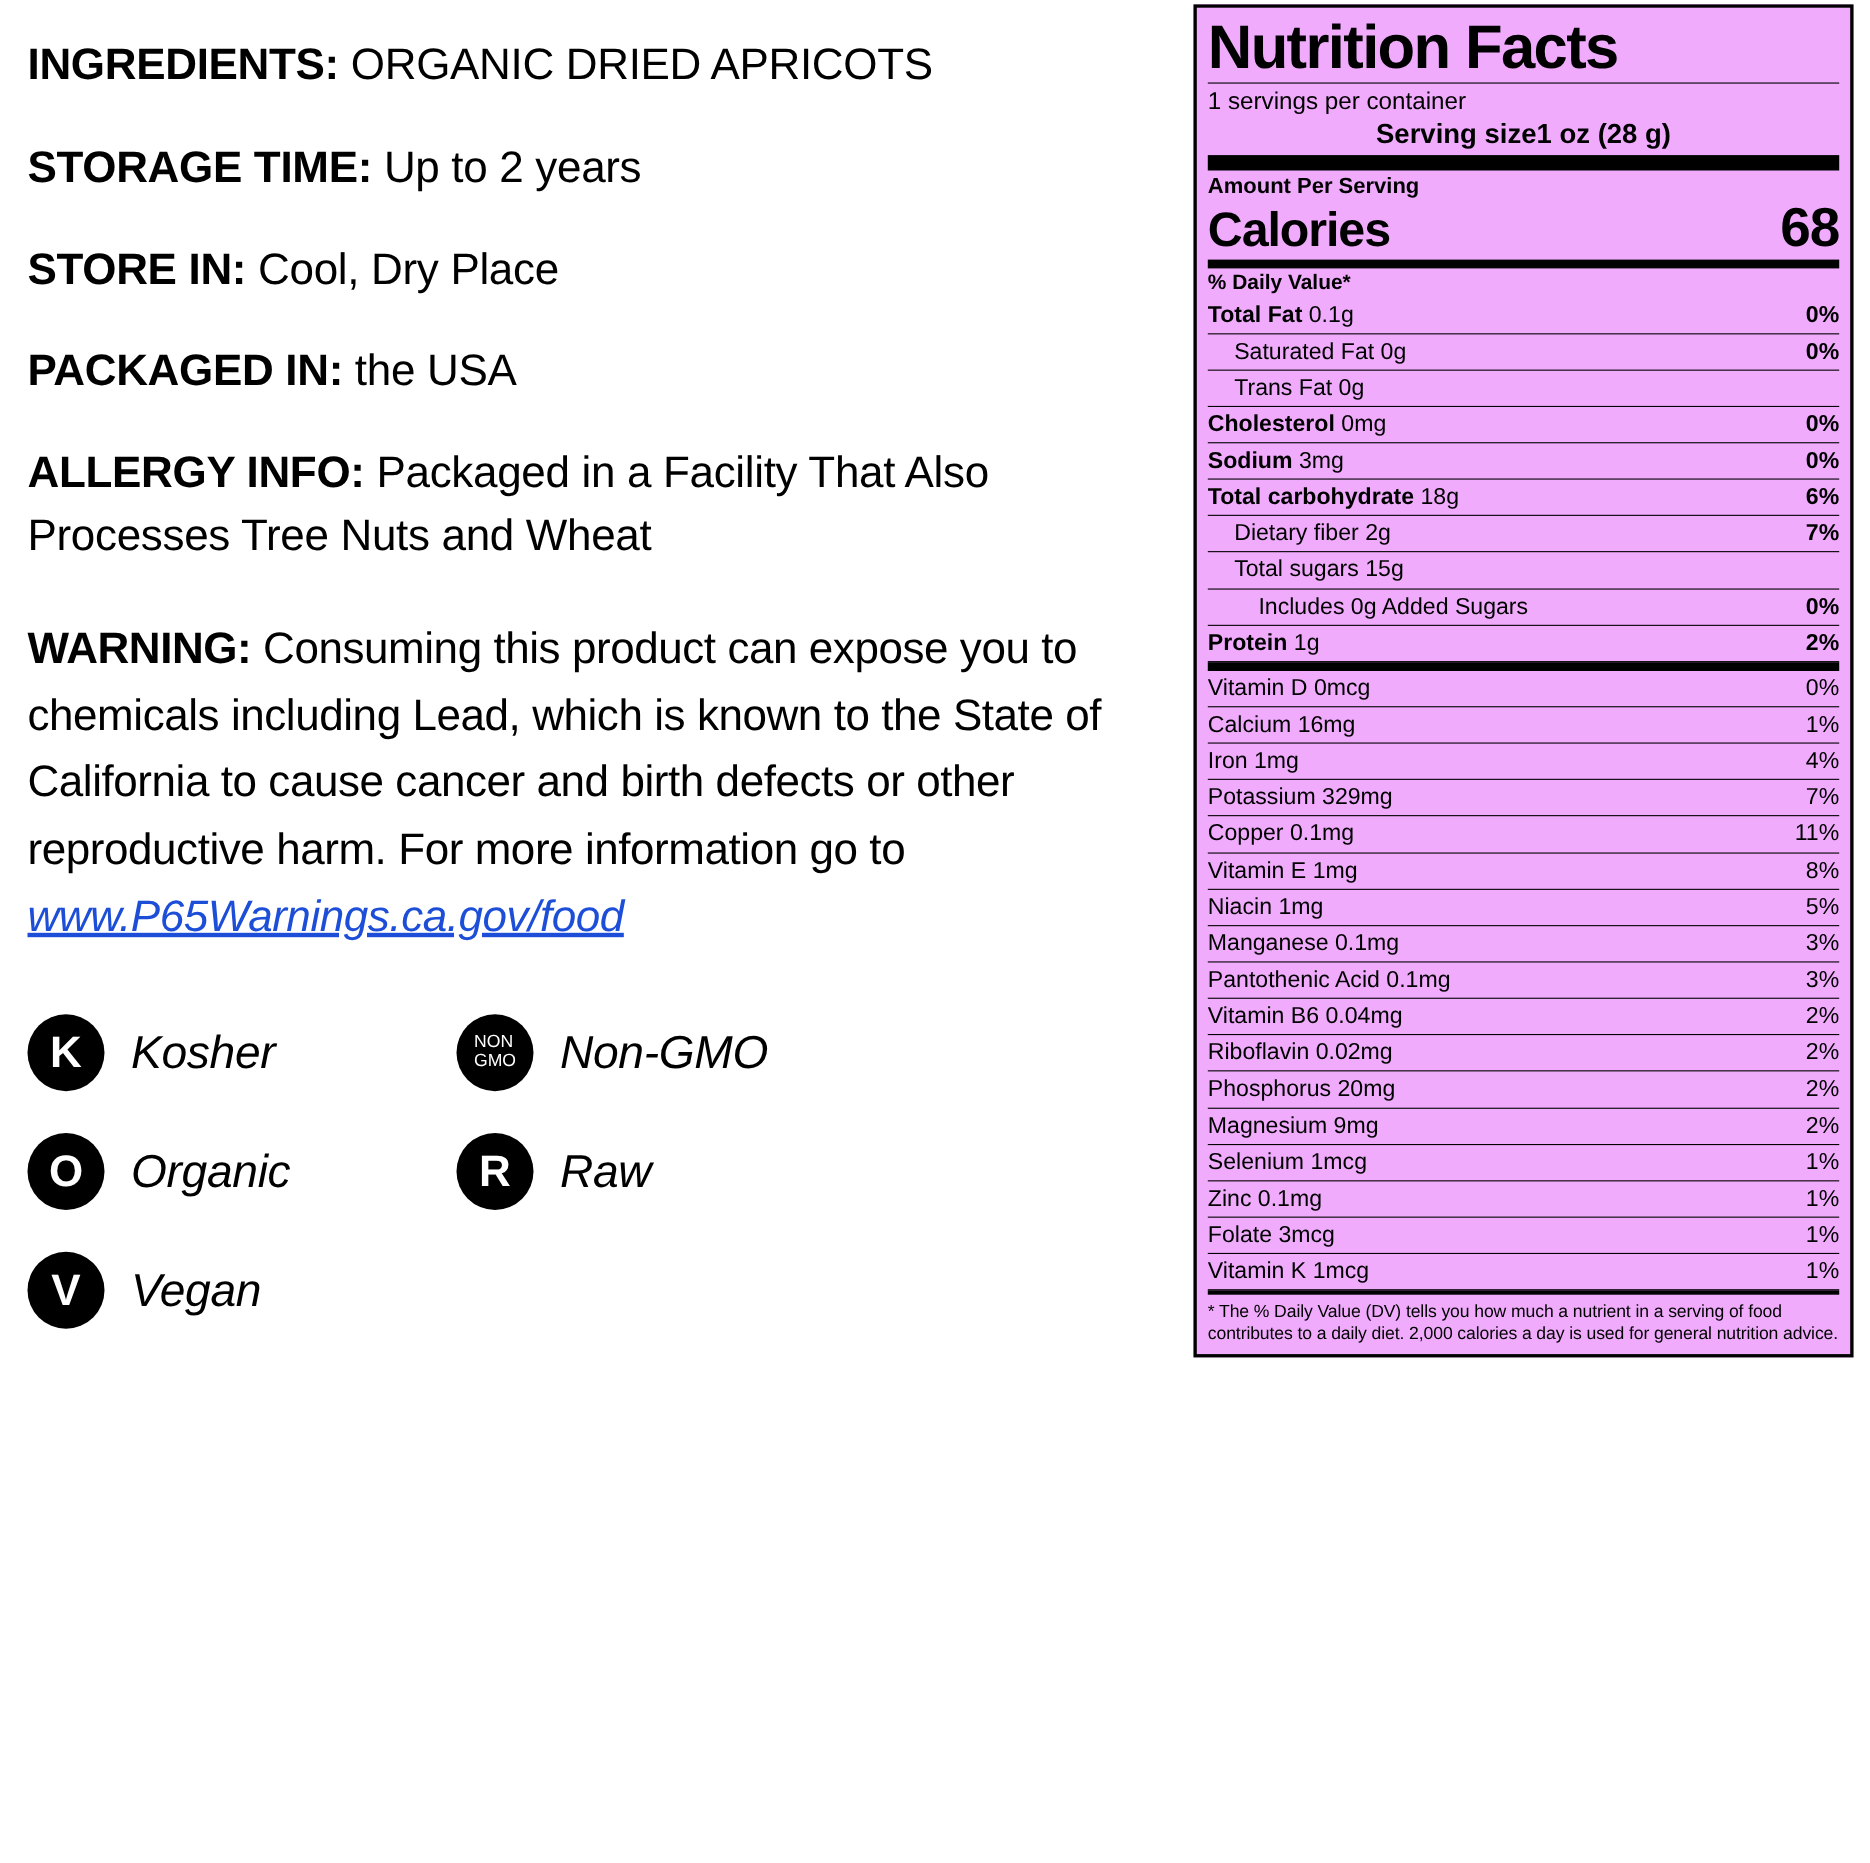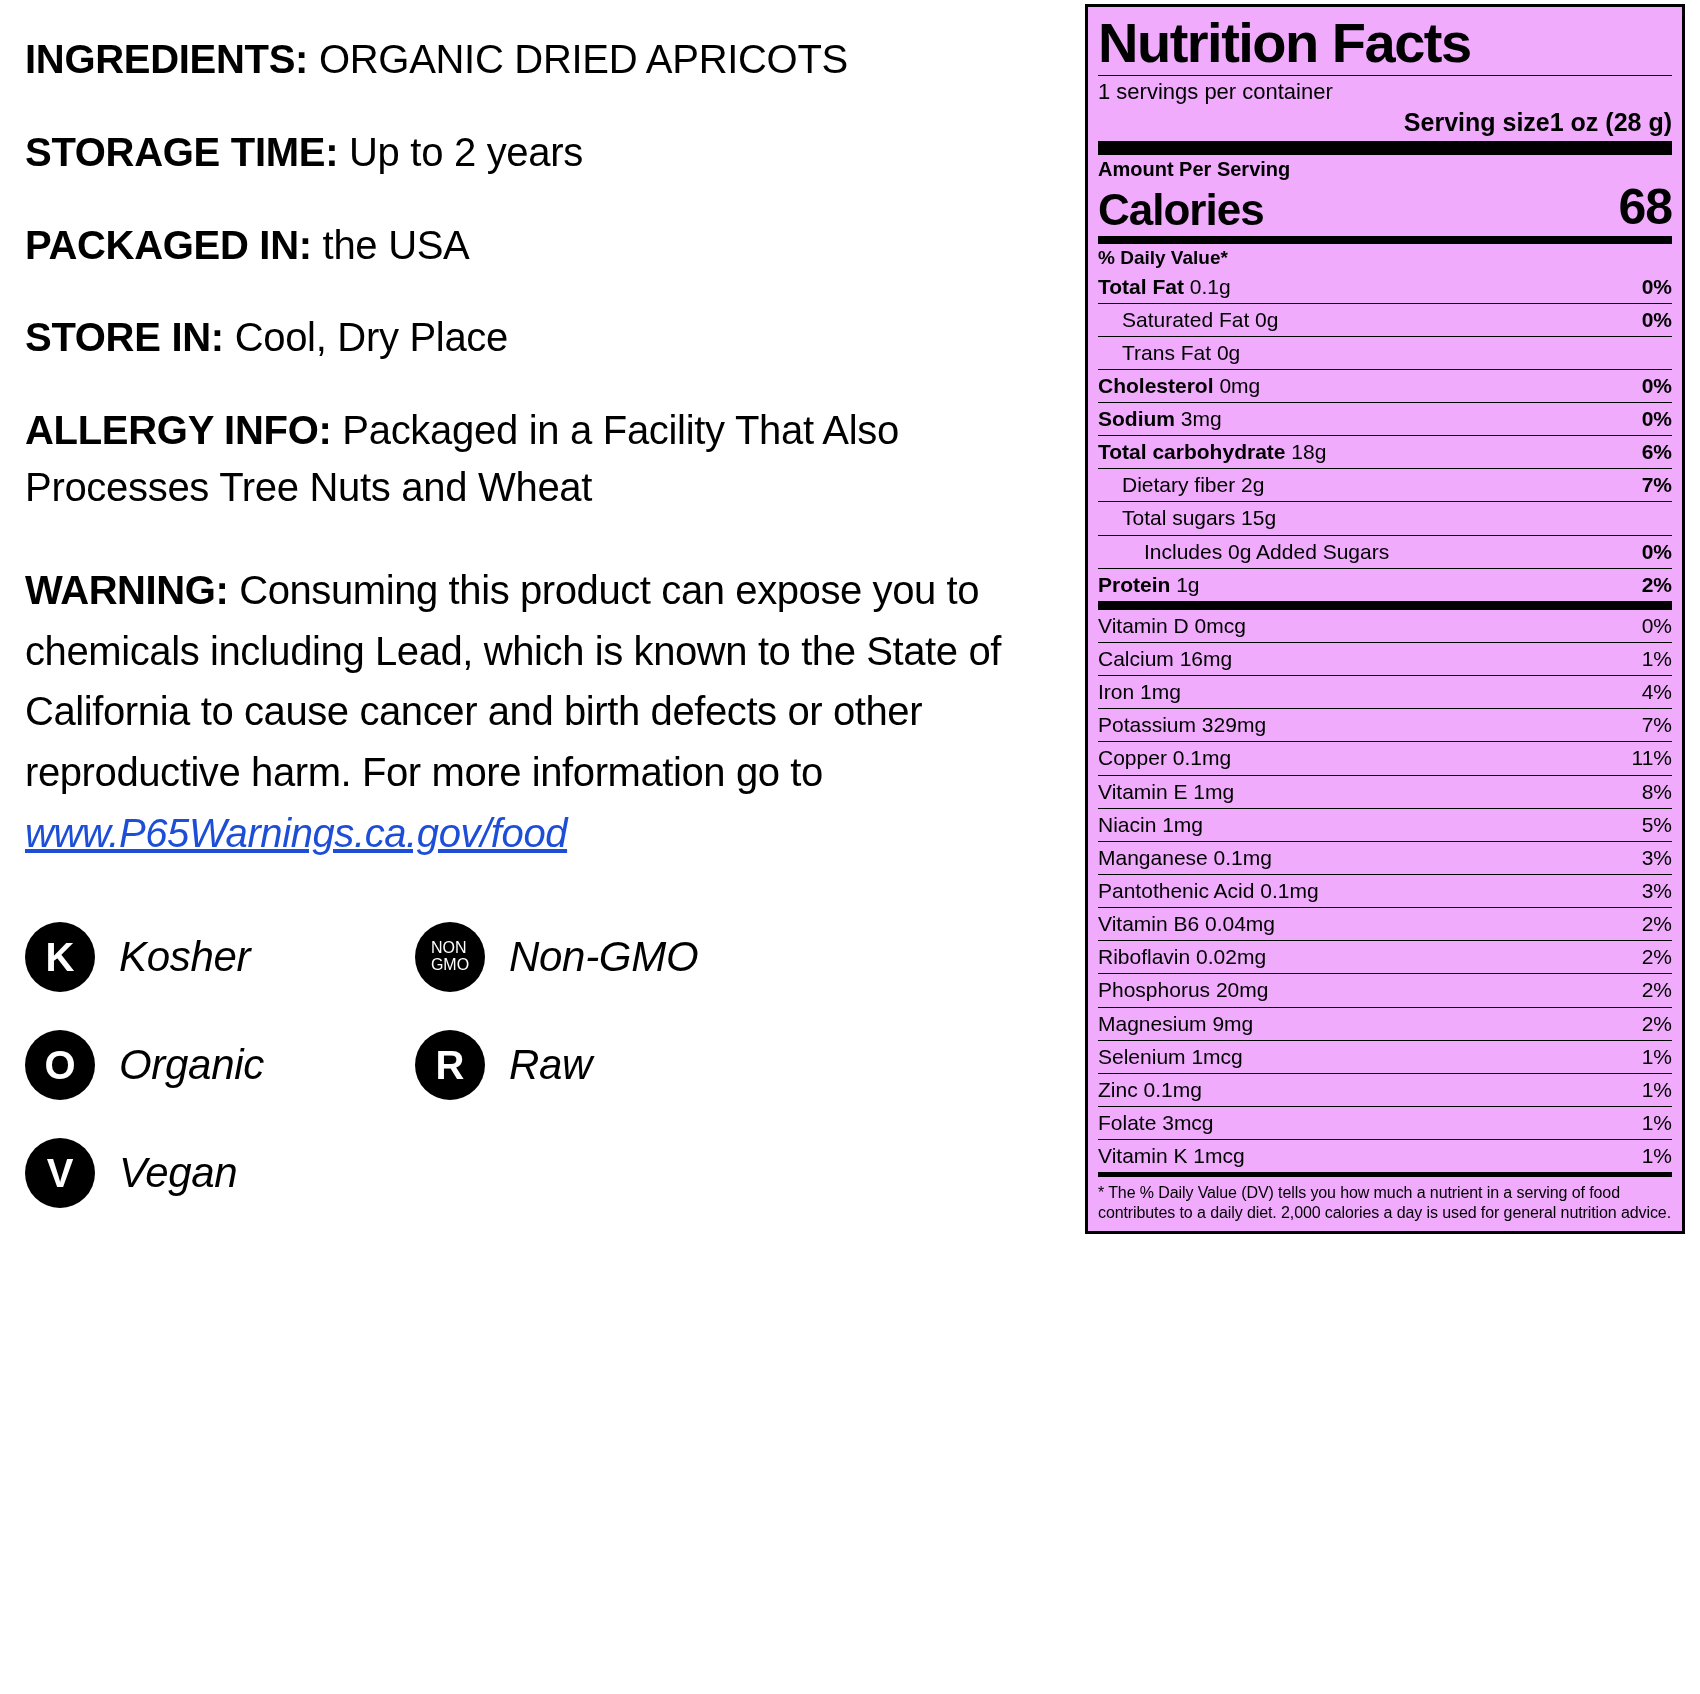--- a/index.html
+++ b/index.html
@@ -121,21 +121,21 @@
   .rule-med { border-bottom: 4px solid #000; }
   .rule-thick { border-bottom: 14px solid #000; }
   .rule-mid { border-bottom: 8px solid #000; }
 
   .nf-servings {
     font-size: 22px;
     padding: 3px 0 2px 0;
   }
   .nf-serving-size {
     display: flex;
-    justify-content: flex-end;
+    justify-content: center;
     font-size: 25px;
     font-weight: bold;
     padding: 1px 0 4px 0;
   }
   .nf-amount {
     font-size: 20px;
     font-weight: bold;
     padding: 3px 0 0 0;
   }
   .nf-cal-row {
@@ -195,27 +195,27 @@
       <span class="lbl">INGREDIENTS:</span>
       <span class="val">ORGANIC DRIED APRICOTS</span>
     </div>
 
     <div class="info-block">
       <span class="lbl">STORAGE TIME:</span>
       <span class="val">Up to 2 years</span>
     </div>
 
     <div class="info-block">
+      <span class="lbl">STORE IN:</span>
+      <span class="val">Cool, Dry Place</span>
+    </div>
+
+    <div class="info-block">
       <span class="lbl">PACKAGED IN:</span>
       <span class="val">the USA</span>
-    </div>
-
-    <div class="info-block">
-      <span class="lbl">STORE IN:</span>
-      <span class="val">Cool, Dry Place</span>
     </div>
 
     <div class="info-block">
       <span class="lbl">ALLERGY INFO:</span>
       <span class="val">Packaged in a Facility That Also Processes Tree Nuts and Wheat</span>
     </div>
 
     <div class="warn-block">
       <span class="lbl">WARNING:</span>
       <span class="val">Consuming this product can expose you to chemicals including Lead, which is known to the State of California to cause cancer and birth defects or other reproductive harm. For more information go to </span><a class="warn-link" href="#">www.P65Warnings.ca.gov/food</a>

